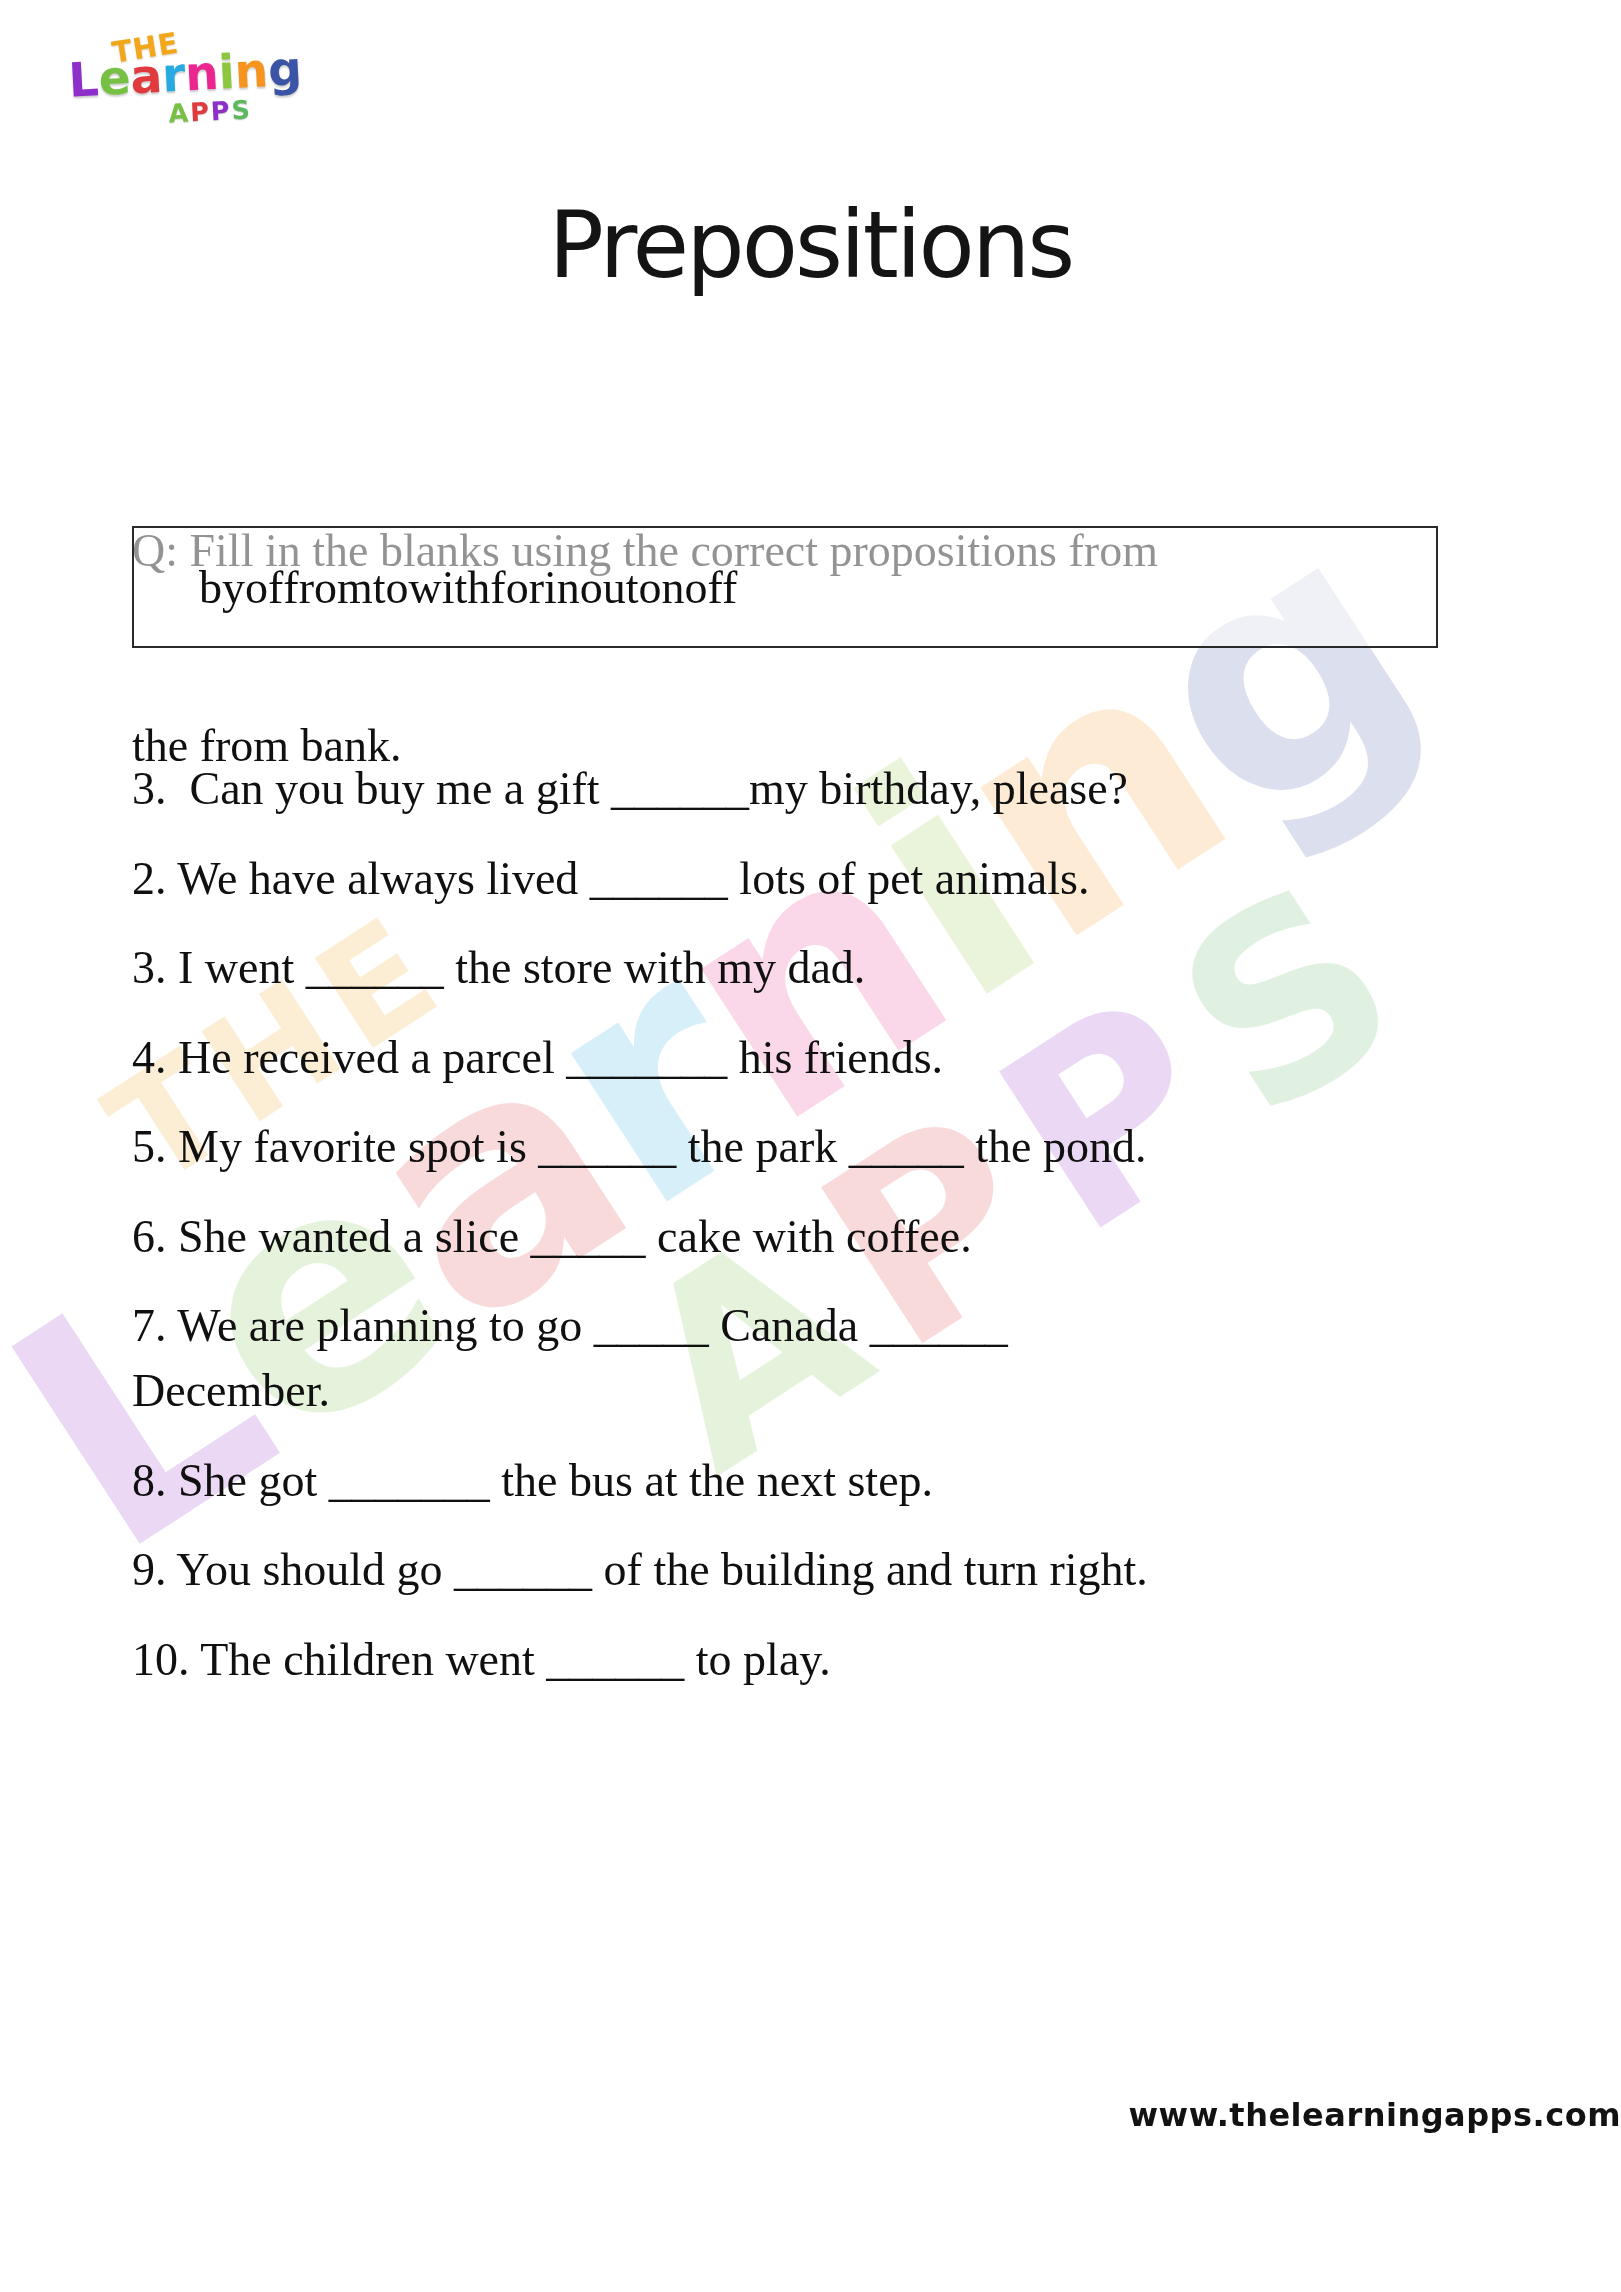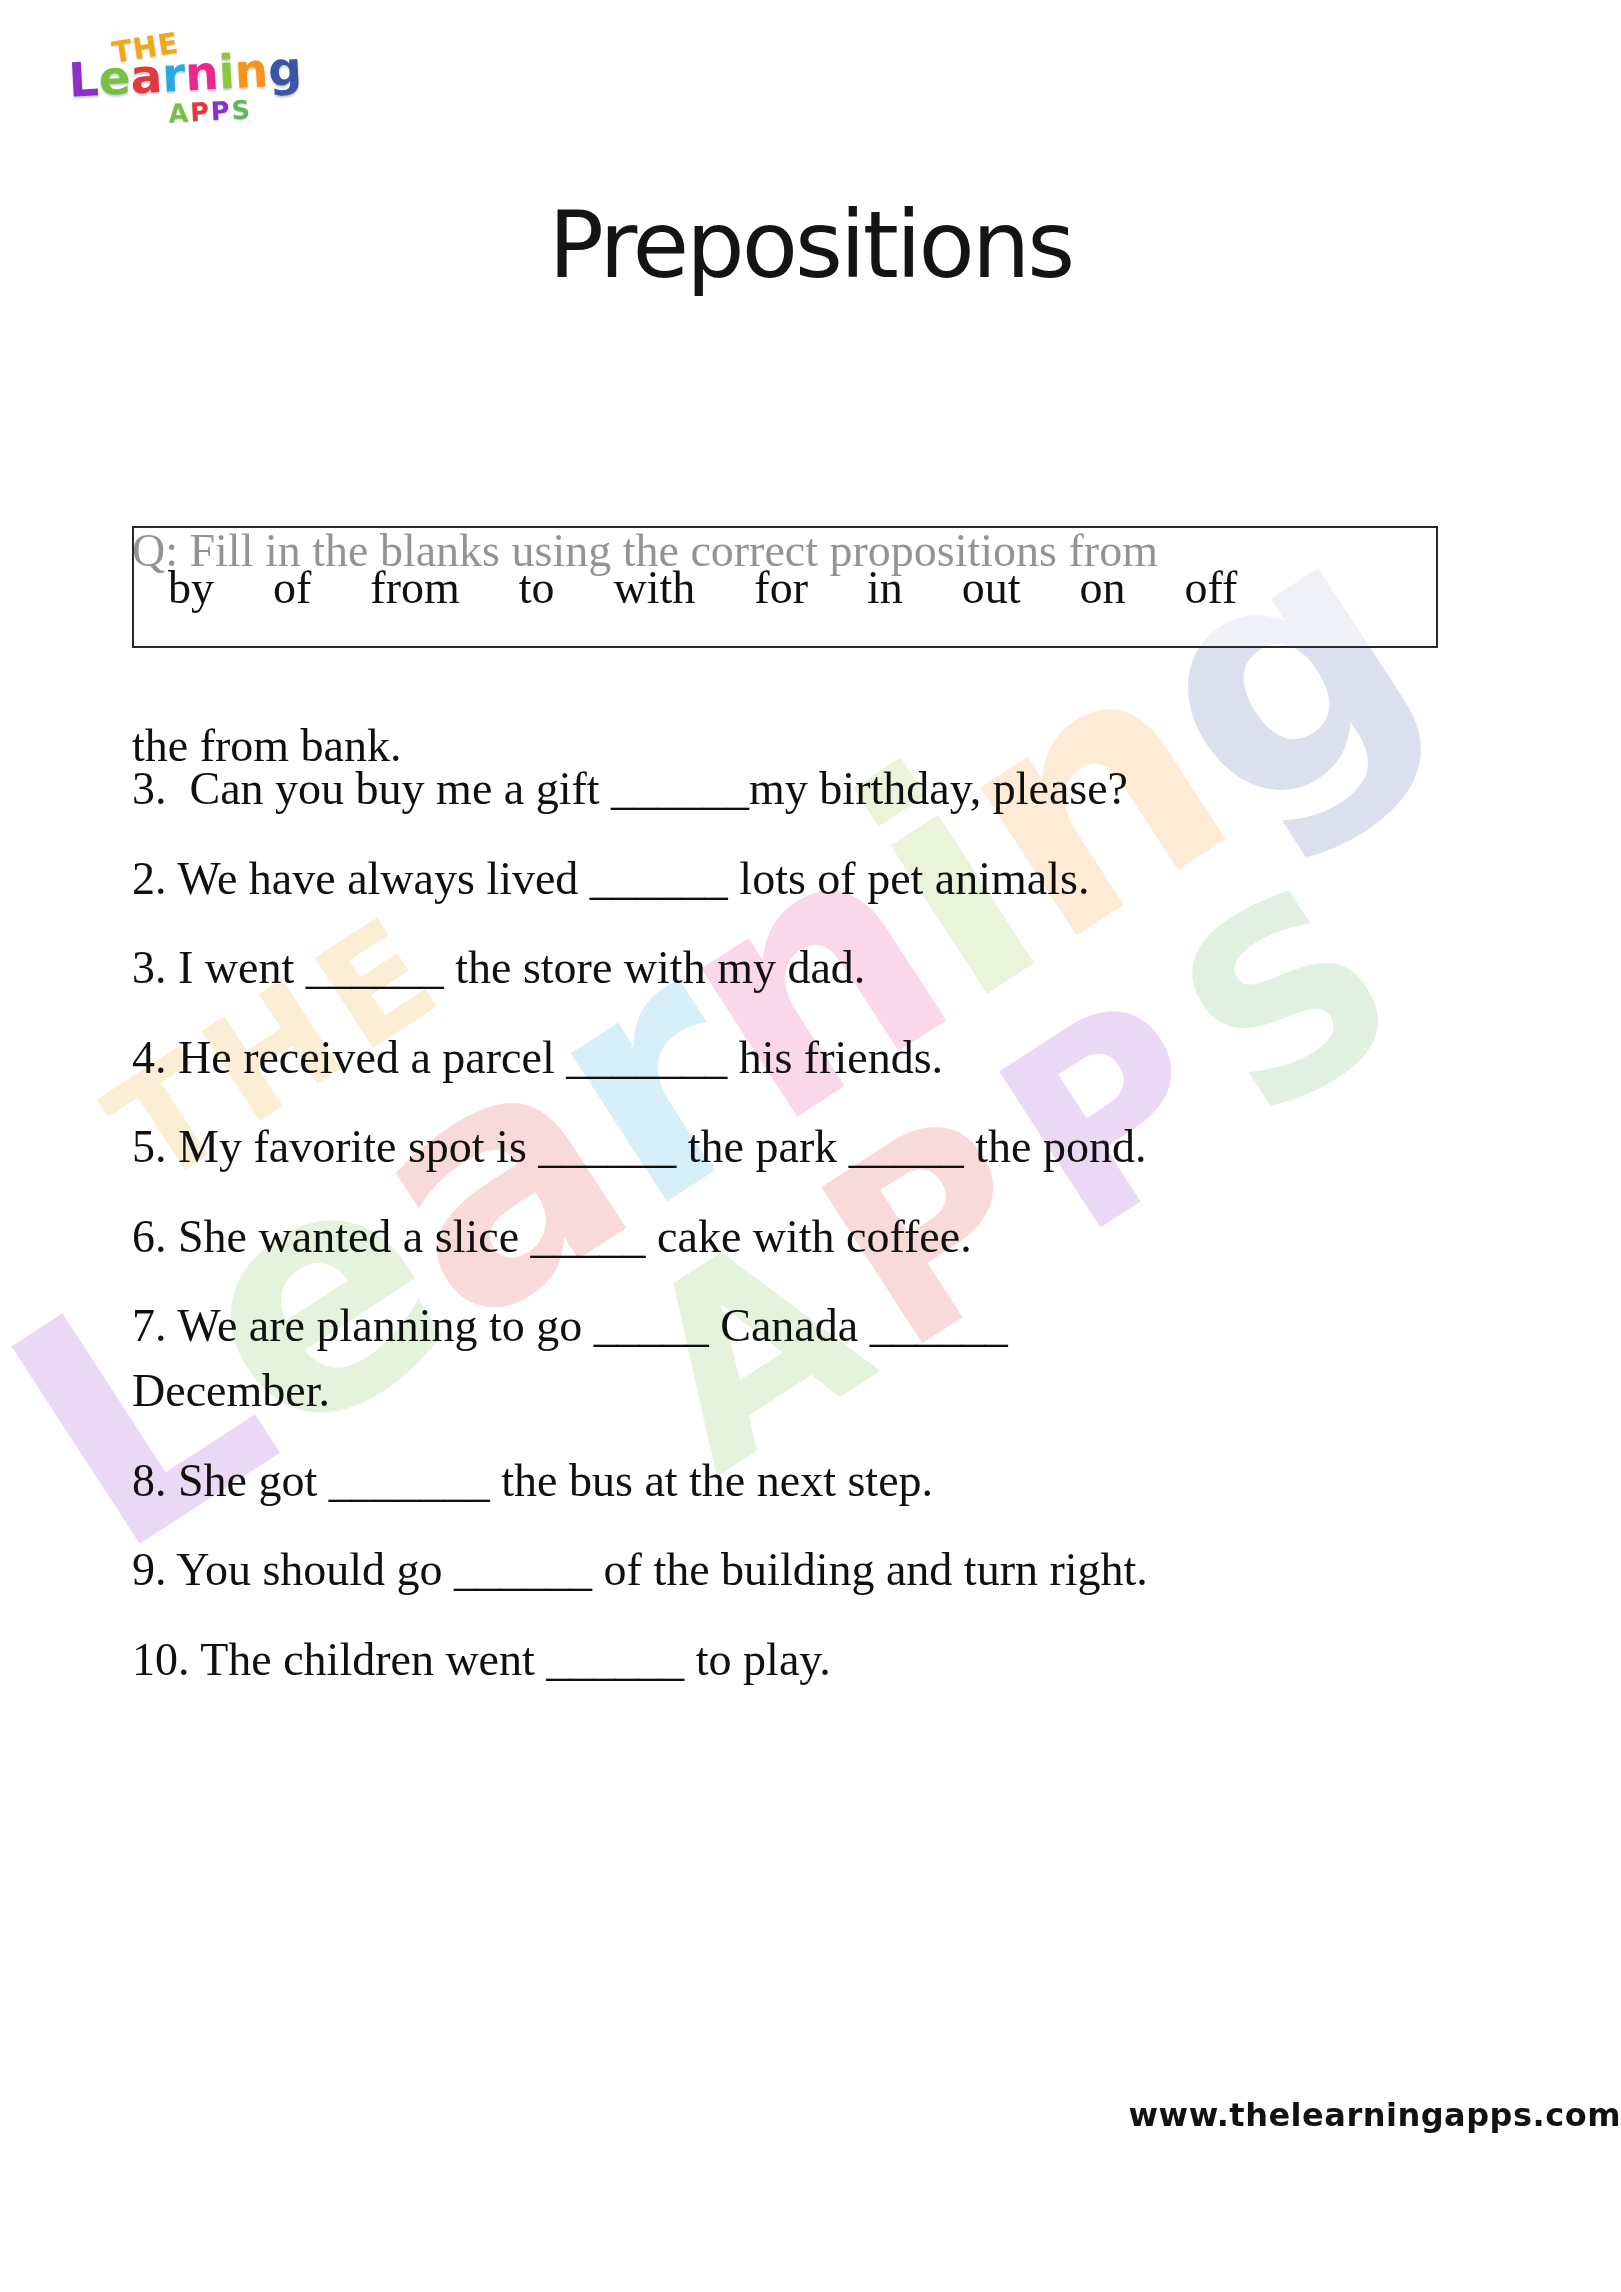--- a/index.html
+++ b/index.html
@@ -69,21 +69,21 @@
   }
 
   
   .wordbank {
     position:absolute; left:132px; top:526px;
     width:1306px; height:122px;
     box-sizing:border-box;
     border:2px solid #2a2a2a;
     background:rgba(255,255,255,.55);
     display:flex; align-items:center;
-    padding-left:34px; gap:59px;
+    padding-left:65px; 
     font-size:46px;
   }
 
   
   .sentences {
     position:absolute; left:132px; top:757px; right:88px;
     font-size:46px;
   }
   .sentence { line-height:63px; margin-bottom:26.5px; white-space:pre-wrap; }
   .sentence.cont { margin-top:-24.5px; }

